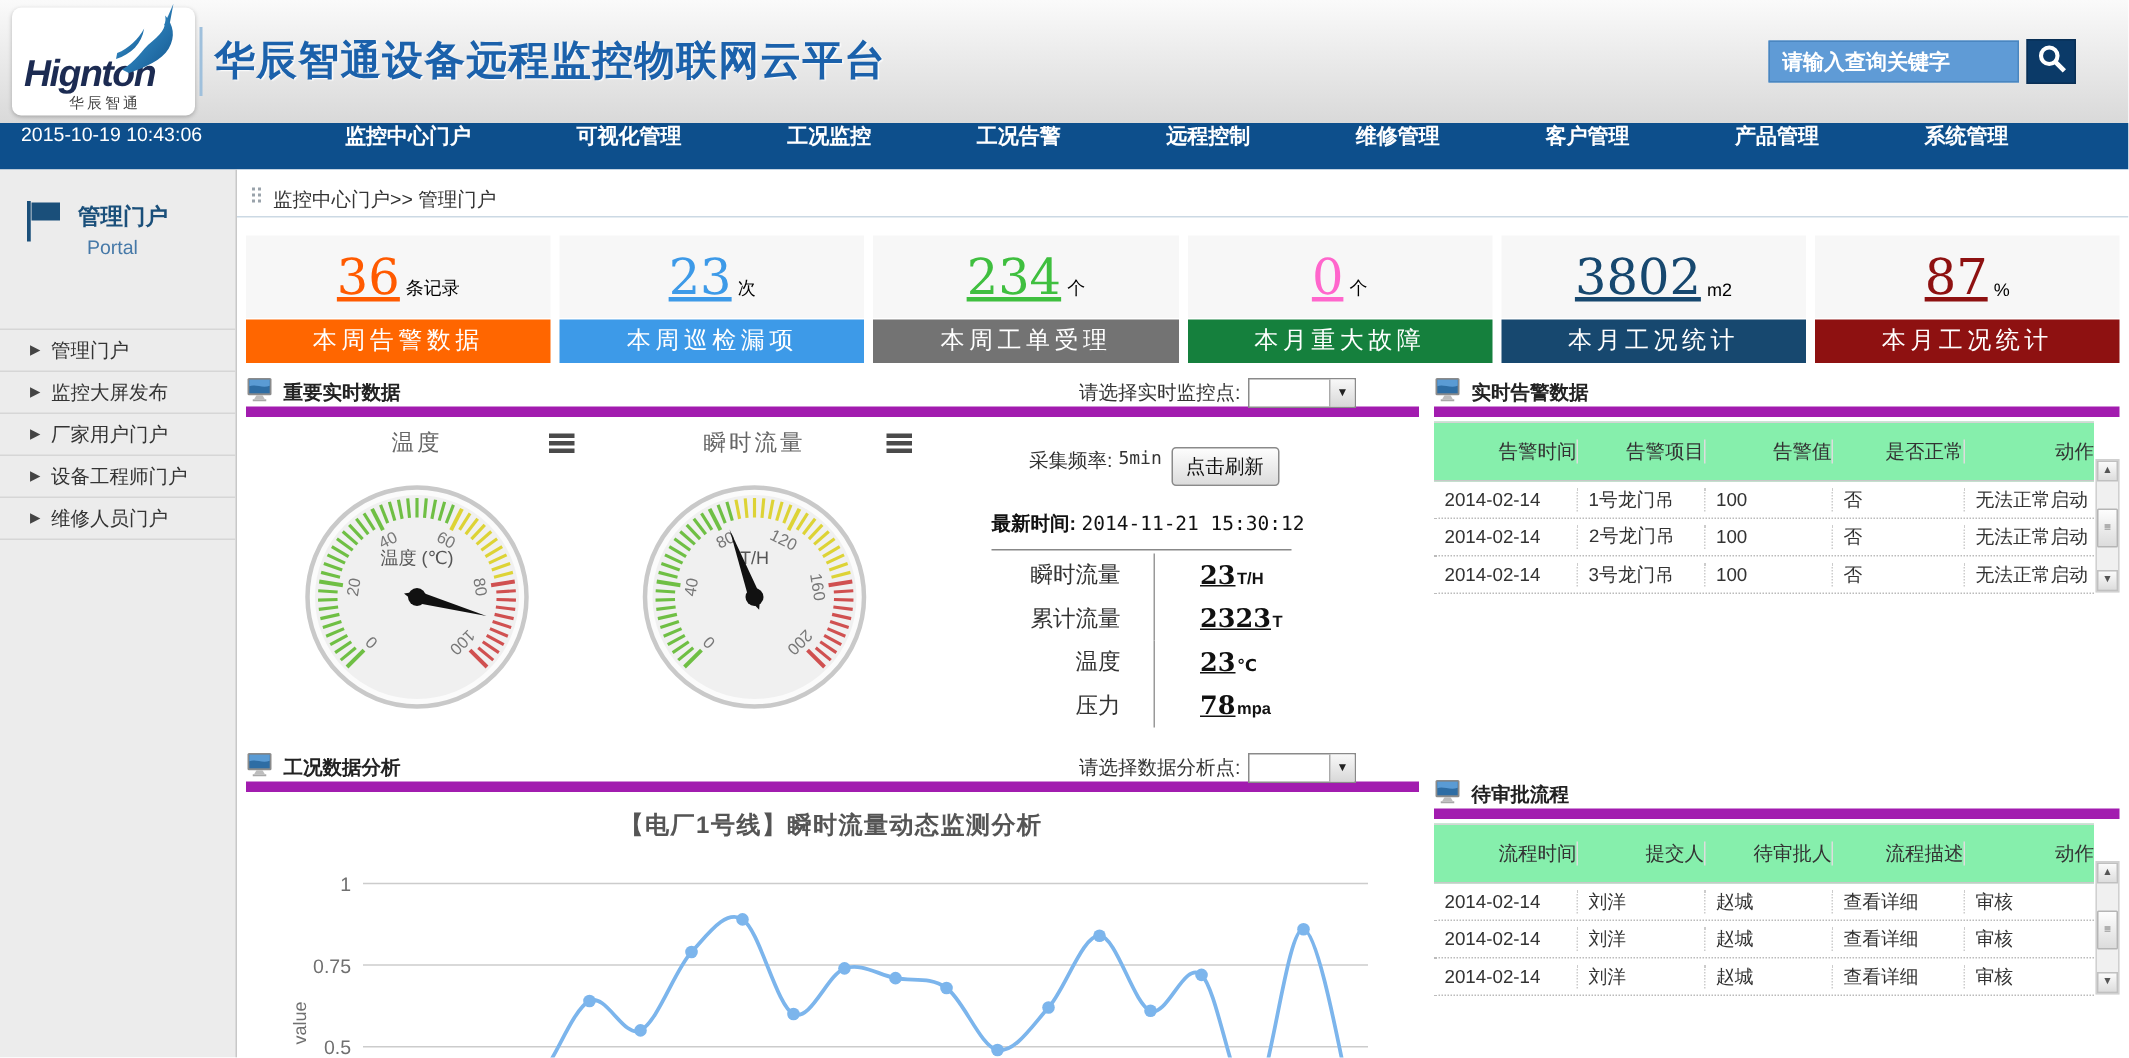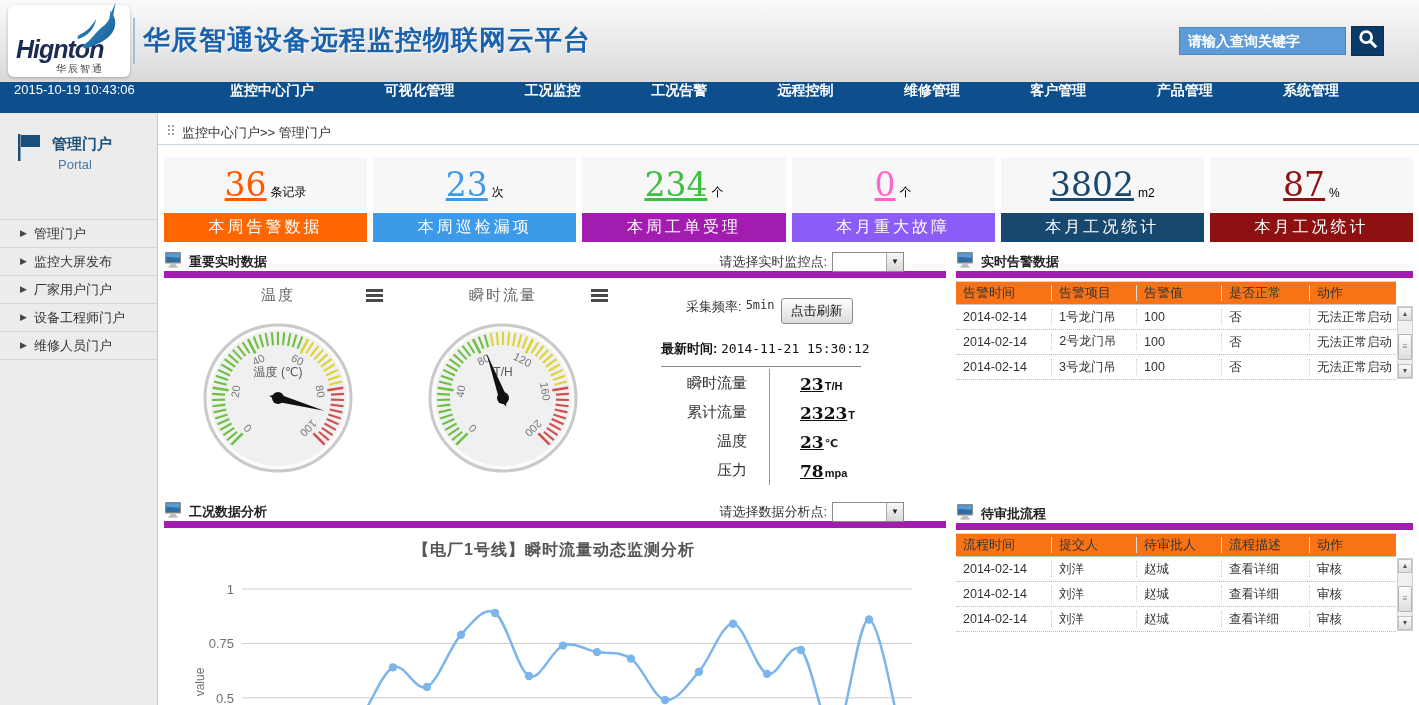--- a/index.html
+++ b/index.html
@@ -6,21 +6,21 @@
   html,body { width:1419px; height:705px; overflow:hidden; background:#fff;
     font-family:"Liberation Sans","DejaVu Sans",sans-serif; }
   body { position:relative; }
 
   
   .top-header { height:82px; background:linear-gradient(#fafafa,#d9d9d9); position:relative; }
   .logo-card { position:absolute; left:8px; top:5px; width:122px; height:72px; background:#fff;
     border-radius:6px; box-shadow:0 1px 3px rgba(0,0,0,.25); }
   .logo-text { position:absolute; left:8px; top:30px; font-size:25px; font-weight:bold; font-style:italic;
     color:#1c2b52; letter-spacing:-1px; }
-  .logo-sub { position:absolute; left:48px; top:57px; font-size:10px; color:#444; letter-spacing:2px; }
+  .logo-sub { position:absolute; left:38px; top:57px; font-size:10px; color:#444; letter-spacing:2px; }
   .logo-deer { position:absolute; right:2px; top:-4px; }
   .header-divider { position:absolute; left:133px; top:18px; width:2px; height:46px; background:#9fc0dc; }
   .site-title { position:absolute; left:143px; top:22px; font-size:27px; font-weight:bold; color:#1b61ab;
     text-shadow:1px 1px 1px rgba(255,255,255,.9); letter-spacing:1px; }
   .search-box { position:absolute; right:35px; top:26px; display:flex; align-items:center; }
   .search-input { width:167px; height:28px; background:#5f9bd6; border:1px solid #4a86c0; color:#fff;
     font-size:14px; font-weight:bold; padding:0 8px; outline:none; }
   .search-input::placeholder { color:#fff; opacity:1; }
   .search-btn { width:33px; height:30px; margin-left:5px; background:#0b3a68; border:1px solid #092f55;
     display:flex; align-items:center; justify-content:center; cursor:pointer; }
@@ -93,22 +93,22 @@
   .reading-value { font-family:"DejaVu Serif","Liberation Serif",serif; font-weight:bold; font-size:17px;
     color:#111; text-decoration:underline; }
   .reading-unit { font-size:11px; color:#111; margin:4px 0 0 1px; font-weight:bold; }
 
   
   .chart-title { text-align:center; width:780px; margin-top:12px; font-size:16px; color:#555; letter-spacing:1px;font-weight:bold; }
   .chart-wrap { margin-top:6px; }
 
   
   .dtable { position:relative; padding-right:17px; margin-top:3px; }
-  .dt-head { display:flex; background:#f97316; border-top:1px solid #d5d5d5; border-bottom:1px solid #c8c8c8;
-    height:24px; align-items:center; }
+  .dt-head { display:flex; background:#86efac; border-top:1px solid #d5d5d5; border-bottom:1px solid #c8c8c8;
+    height:40px; align-items:center;text-align:right; }
   .dt-hcell { font-size:13px; color:#333; padding-left:7px; height:16px; line-height:16px; }
   .dt-hcell + .dt-hcell { border-left:1px solid #ddd; }
   .dt-row { display:flex; height:25px; align-items:center; border-bottom:1px dotted #bbb; }
   .dt-cell { font-size:12.5px; color:#333; padding-left:7px; height:16px; line-height:16px; overflow:hidden; white-space:nowrap; }
   .dt-cell + .dt-cell { border-left:1px dotted #ccc; }
   .vscroll { position:absolute; right:0; top:25px; bottom:1px; width:16px; background:#f0f0f0;
     border:1px solid #d0d0d0; display:flex; flex-direction:column; cursor:pointer; }
   .vs-btn { height:14px; background:linear-gradient(#fbfbfb,#ddd); border:1px solid #c0c0c0;
     font-size:7px; color:#555; text-align:center; line-height:12px; }
   .vs-track { flex:1; position:relative; }
@@ -220,28 +220,28 @@
             <span class="stat-value" style="color: rgb(61, 154, 232);">23</span>
             <span class="stat-unit">次</span>
           </div>
           <div class="stat-bar" style="background: rgb(61, 154, 232);">本周巡检漏项</div>
         </div>
         <div class="stat-card">
           <div class="stat-num-area">
             <span class="stat-value" style="color: rgb(63, 191, 63);">234</span>
             <span class="stat-unit">个</span>
           </div>
-          <div class="stat-bar" style="background: #a21caf;">本周工单受理</div>
+          <div class="stat-bar" style="background: #737373;">本周工单受理</div>
         </div>
         <div class="stat-card">
           <div class="stat-num-area">
             <span class="stat-value" style="color: rgb(255, 102, 204);">0</span>
             <span class="stat-unit">个</span>
           </div>
-          <div class="stat-bar" style="background: #8b5cf6;">本月重大故障</div>
+          <div class="stat-bar" style="background: #15803d;">本月重大故障</div>
         </div>
         <div class="stat-card">
           <div class="stat-num-area">
             <span class="stat-value" style="color: rgb(23, 72, 111);">3802</span>
             <span class="stat-unit">m2</span>
           </div>
           <div class="stat-bar" style="background: rgb(23, 72, 111);">本月工况统计</div>
         </div>
         <div class="stat-card">
           <div class="stat-num-area">

